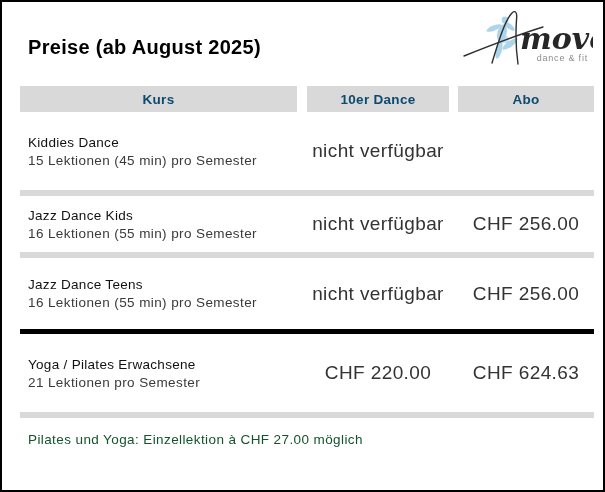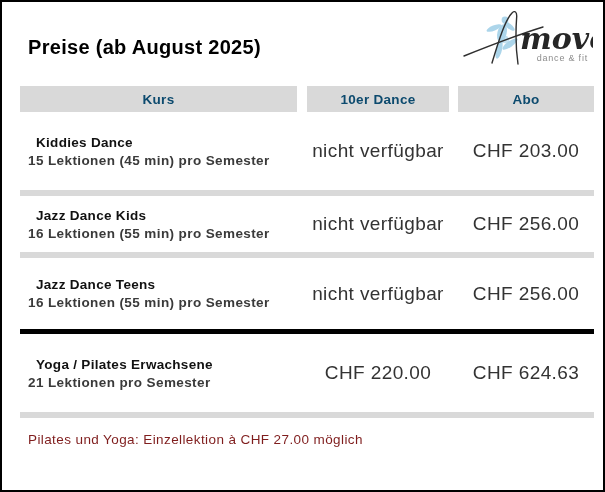--- a/index.html
+++ b/index.html
@@ -41,41 +41,40 @@
     display:flex;align-items:center;justify-content:center;
     font-weight:bold;font-size:13.5px;letter-spacing:.3px;color:#0c4a6e;
   }
   .row{align-items:center;}
   .row.r1{height:78px;}
   .row.r2{height:56px;}
   .row.r3{height:71px;}
   .row.r4{height:78px;}
   .course-cell{padding-left:8px;}
   .course-name{
-    font-weight:bold;font-size:13.5px;letter-spacing:.3px;color:#111;
+    font-weight:normal;font-size:13.5px;letter-spacing:.3px;color:#111;
     margin-bottom:3px;
-    margin-left:8px;
   }
   .course-details{
-    font-size:13.5px;letter-spacing:.4px;color:#3a3a3a;font-weight:bold;
+    font-size:13.5px;letter-spacing:.4px;color:#3a3a3a;
   }
   .val{
     text-align:center;
     font-size:19px;letter-spacing:.4px;color:#333;
   }
   .divider{
     margin:0 9px 0 18px;
     height:6px;background:#d9d9d9;
   }
   .divider.black{height:5px;background:#000;}
   .footer{
     padding:14px 0 0 26px;
   }
   .footnote{
-    font-size:13.5px;letter-spacing:.4px;color:#7f1d1d;
+    font-size:13.5px;letter-spacing:.4px;color:#14532d;
   }
   .logo svg{width:100%;height:100%;}
 </style>
 </head>
 <body>
 
 <div class="titlebar">
   <div class="page-title">Preise (ab August 2025)</div>
   <div class="logo">
     <svg viewBox="0 0 134 64" xmlns="http://www.w3.org/2000/svg">
@@ -110,21 +109,20 @@
 </div>
 
 <div class="grid row r1">
   <div class="course-cell">
     <div class="course-name">Kiddies Dance</div>
     <div class="course-details">15 Lektionen (45 min) pro Semester</div>
   </div>
   <div></div>
   <div class="val">nicht verfügbar</div>
   <div></div>
-  <div class="val">CHF 203.00</div>
 </div>
 
 <div class="divider"></div>
 
 <div class="grid row r2">
   <div class="course-cell">
     <div class="course-name">Jazz Dance Kids</div>
     <div class="course-details">16 Lektionen (55 min) pro Semester</div>
   </div>
   <div></div>

